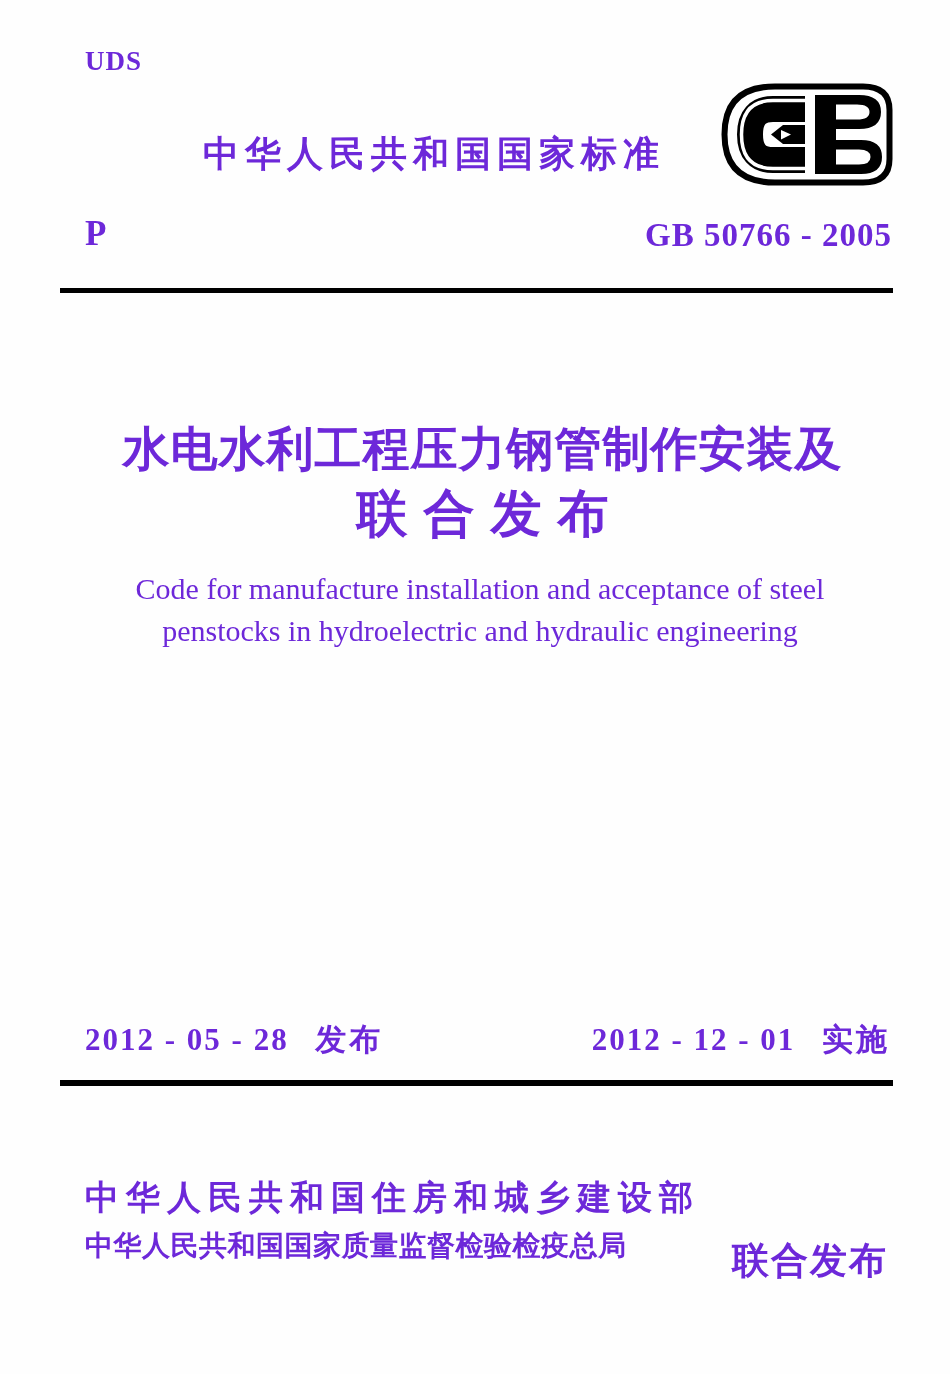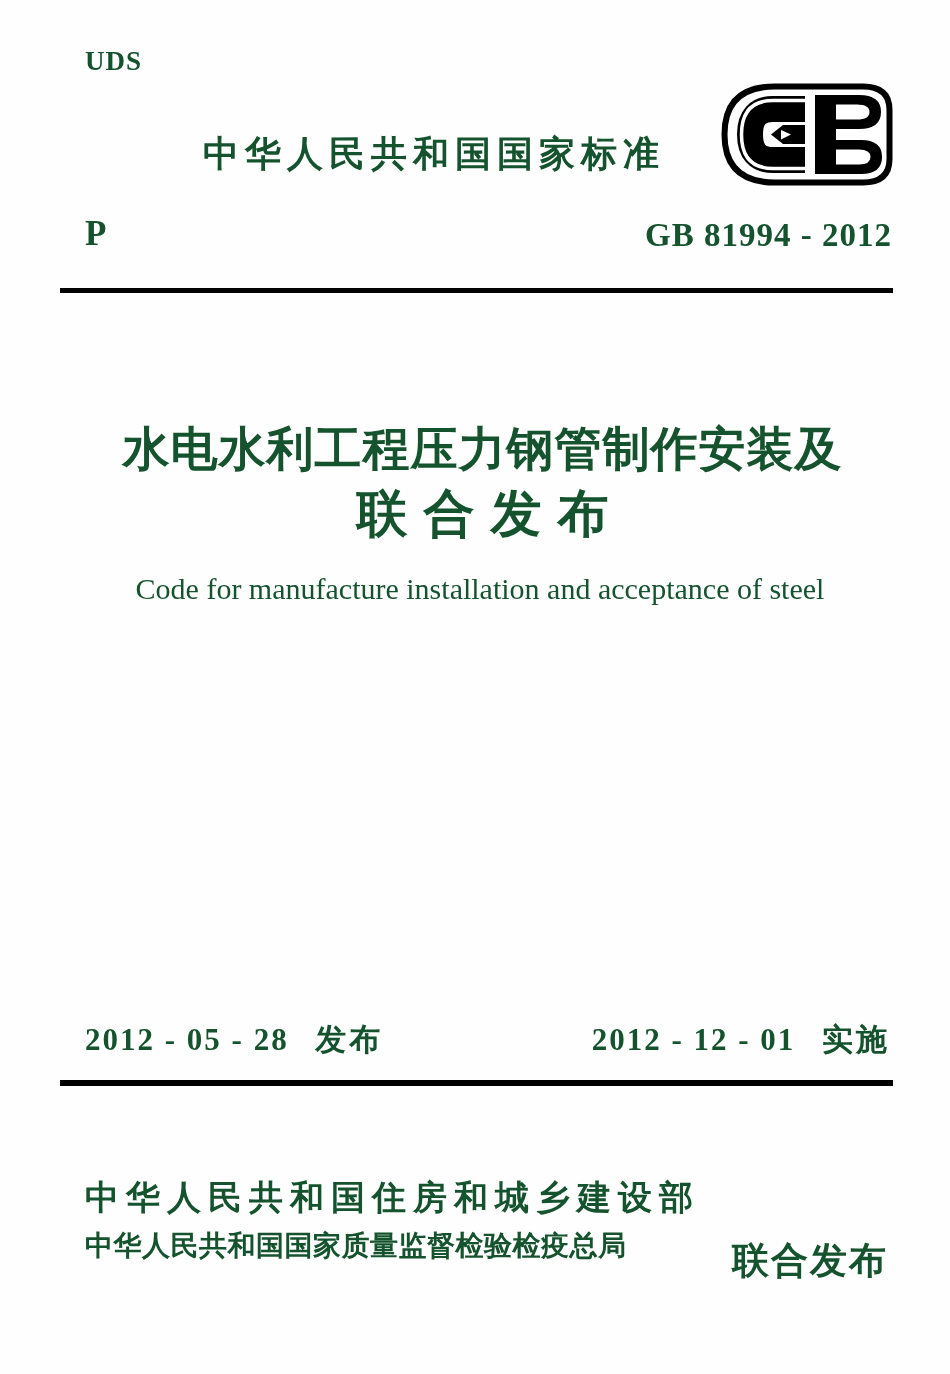--- a/index.html
+++ b/index.html
@@ -1,21 +1,21 @@
 <!DOCTYPE html>
 <html><head>
 <meta charset="utf-8">
 <style>
   html, body { margin: 0; padding: 0; background: #e9e9e9; }
   #page {
     position: relative;
     width: 950px; height: 1374px;
     margin: 0 auto;
     background: #fefefe;
-    color: #14532d;
+    color: #6d28d9;
     overflow: hidden;
     font-family: "Liberation Sans", sans-serif;
   }
 
   .uds {
     position: absolute; left: 85px; top: 46px;
     font-family: "Liberation Serif", serif;
     font-weight: bold; font-size: 27px; letter-spacing: 1px;
   }
 
@@ -108,31 +108,32 @@
 
       <rect x="94" y="12" width="21" height="79" fill="#000"></rect>
 
       <path d="M115 12 H138 Q160 12 160 29 Q160 46 138 46 H115 V36.5 H136 Q148.5 36.5 148.5 29 Q148.5 21.5 136 21.5 H115 Z" fill="#000"></path>
 
       <path d="M115 57 H140 Q161 57 161 74 Q161 91 140 91 H115 V81.5 H138 Q149.5 81.5 149.5 74 Q149.5 66.5 138 66.5 H115 Z" fill="#000"></path>
     </svg>
   </div>
 
   <div class="class-code">P</div>
-  <div class="std-number">GB 81994 - 2012</div>
+  <div class="std-number">GB 50766 - 2005</div>
 
   <div class="rule rule-top"></div>
 
   <div class="title-zh">
     <div class="title-zh-1">水电水利工程压力钢管制作安装及</div>
     <div class="title-zh-2">联合发布</div>
   </div>
 
   <div class="title-en">
     <div>Code for manufacture installation and acceptance of steel</div>
+    <div>penstocks in hydroelectric and hydraulic engineering</div>
   </div>
 
   <div class="dates-row">
     <div>
       <span class="date-num">2012 - 05 - 28</span>
       <span class="date-label">发布</span>
     </div>
     <div>
       <span class="date-num">2012 - 12 - 01</span>
       <span class="date-label">实施</span>

